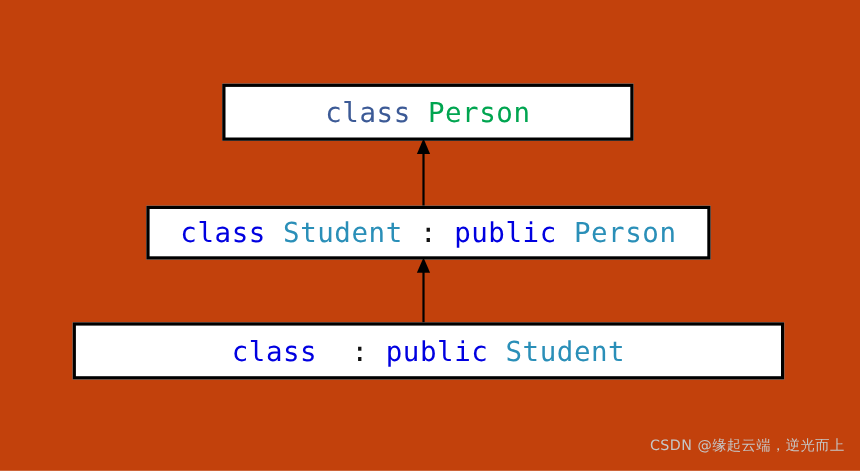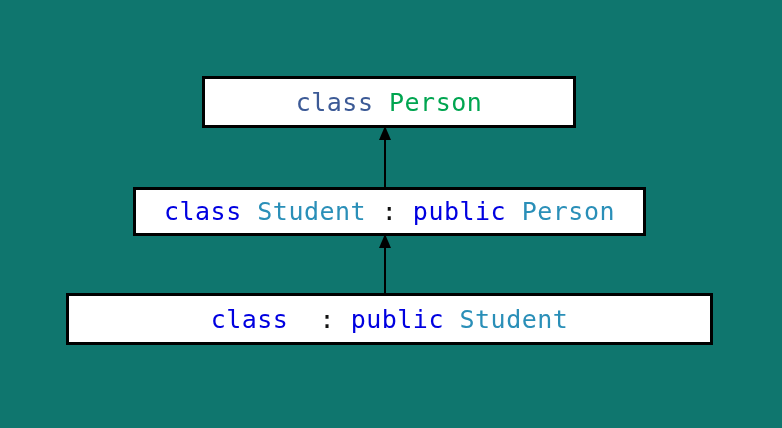--- a/index.html
+++ b/index.html
@@ -11,21 +11,21 @@
     width: 782px;
     height: 428px;
     position: relative;
     overflow: hidden;
     font-family: "DejaVu Sans Mono", monospace;
   }
 
   .canvas {
     position: absolute;
     inset: 0;
-    background: #0f766e;
+    background: #c2410c;
   }
 
   
   .class-box {
     position: absolute;
     box-sizing: border-box;
     background: #ffffff;
     border: 3px solid #000000;
     display: flex;
     align-items: center;
@@ -117,14 +117,15 @@
 
   <svg class="arrow" id="arrow-graduate-student" viewBox="0 0 22 62" xmlns="http://www.w3.org/2000/svg">
     <line x1="11" y1="62" x2="11" y2="12" stroke="#000000" stroke-width="2"></line>
     <polygon points="11,0 5,14 17,14" fill="#000000"></polygon>
   </svg>
 
   <div class="class-box" id="box-graduate">
     <span class="kw-blue">class</span><span class="sp"> </span><span class="sp"> </span><span class="punct">:</span><span class="sp"> </span><span class="kw-blue">public</span><span class="sp"> </span><span class="type-teal">Student</span>
   </div>
 
+  <div id="watermark">CSDN @缘起云端，逆光而上</div>
 
 </div>
 
 </body></html>

